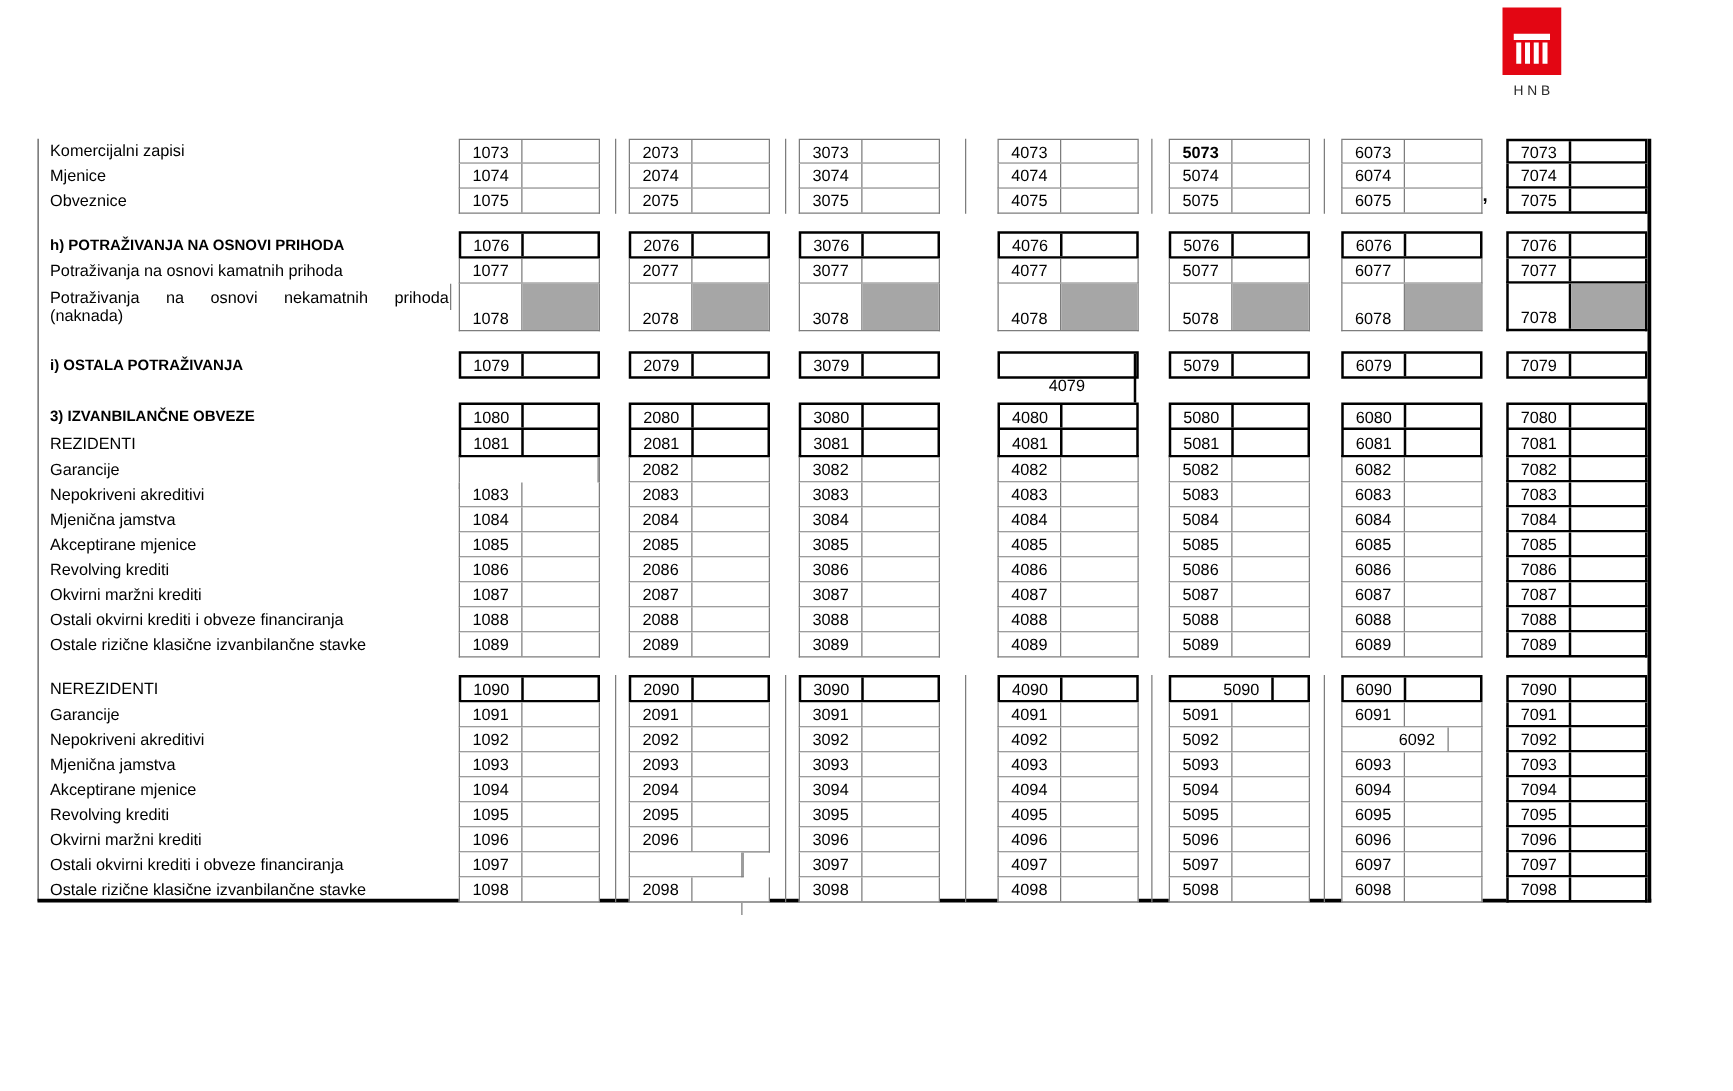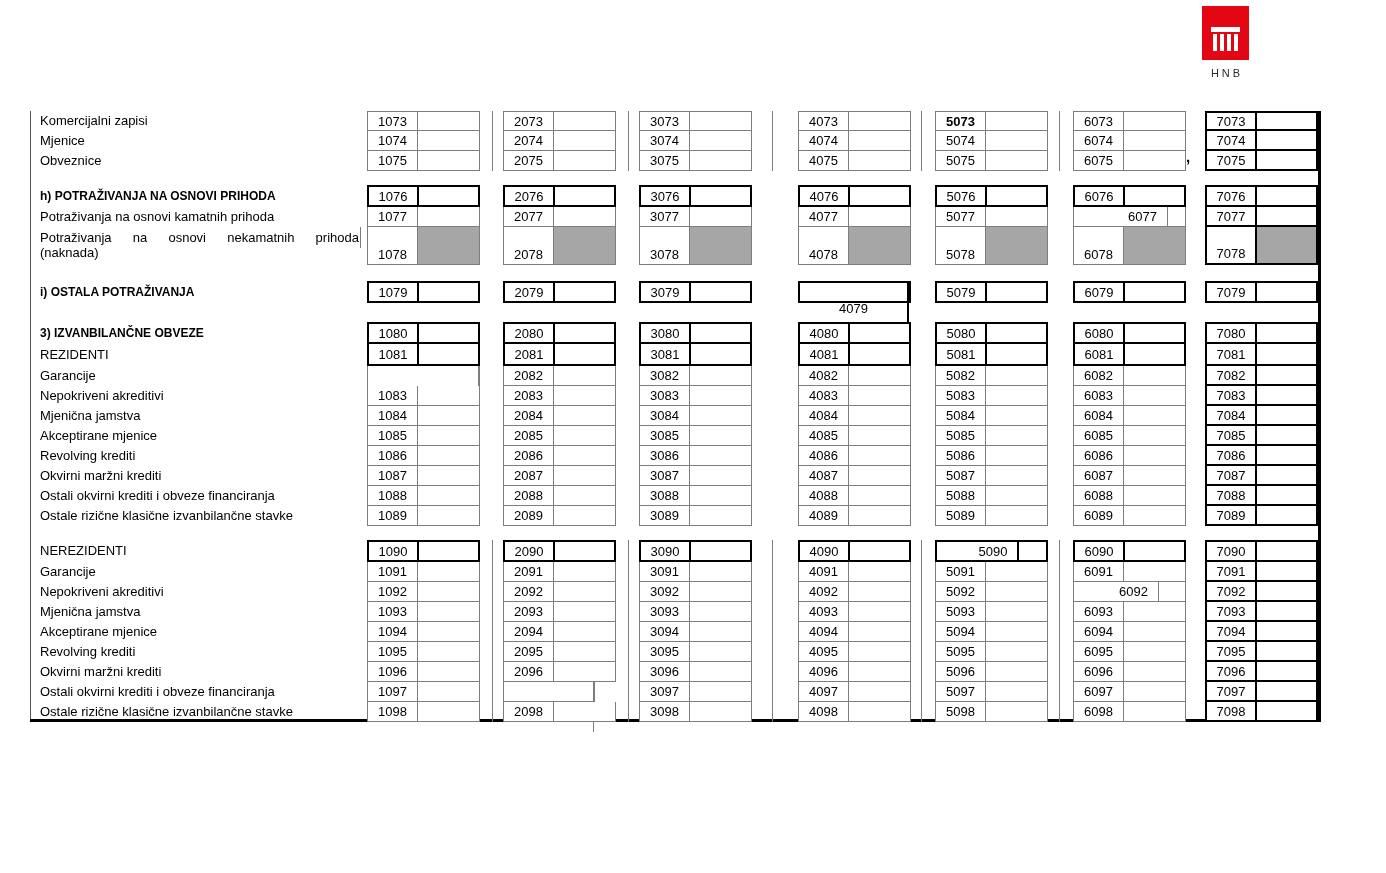--- a/index.html
+++ b/index.html
@@ -202,21 +202,21 @@
       <div class="val"></div>
     </div>
     <div class="grp tn nt" style="left: 798px; top: 207px; width: 113px; height: 20px;">
       <div class="code">4077</div>
       <div class="val"></div>
     </div>
     <div class="grp tn nt" style="left: 935px; top: 207px; width: 113px; height: 20px;">
       <div class="code">5077</div>
       <div class="val"></div>
     </div>
-    <div class="grp tn nt" style="left: 1073px; top: 207px; width: 113px; height: 20px; padding-left: 44px;">
+    <div class="grp tn nt" style="left: 1073px; top: 207px; width: 113px; height: 20px;">
       <div class="code">6077</div>
       <div class="val"></div>
     </div>
     <div class="grp tk nt" style="left: 1205px; top: 207px; width: 113px; height: 20px;">
       <div class="code">7077</div>
       <div class="val"></div>
     </div>
     <div class="lbl tall" style="left: 31px; top: 227px; width: 329px; height: 38px;">Potraživanja na osnovi nekamatnih prihoda
 (naknada)</div>
     <div class="grp tn nt tall" style="left: 367px; top: 227px; width: 113px; height: 38px;">

